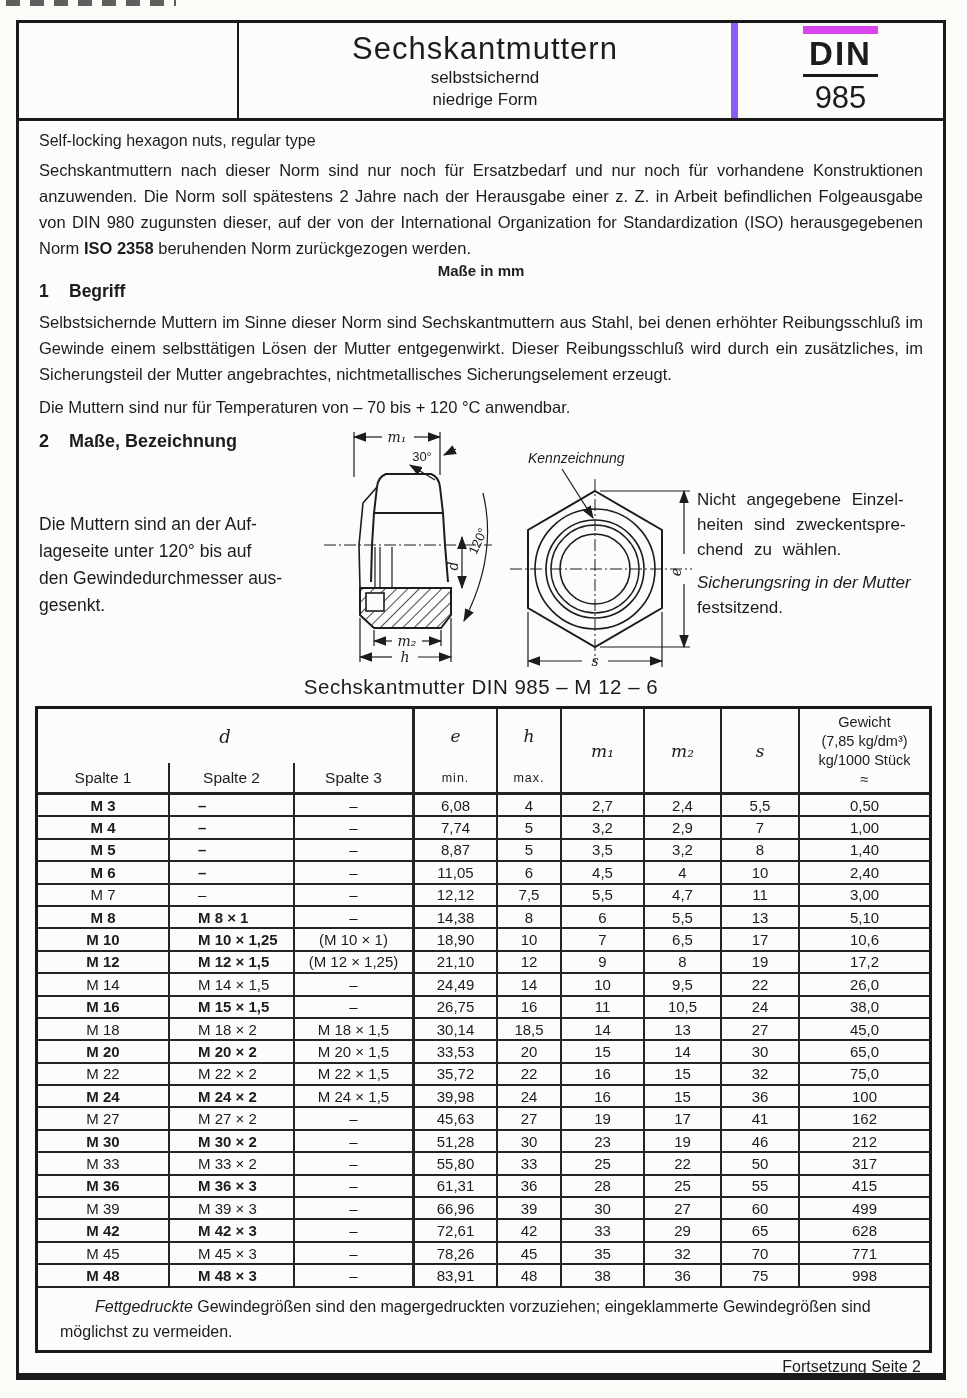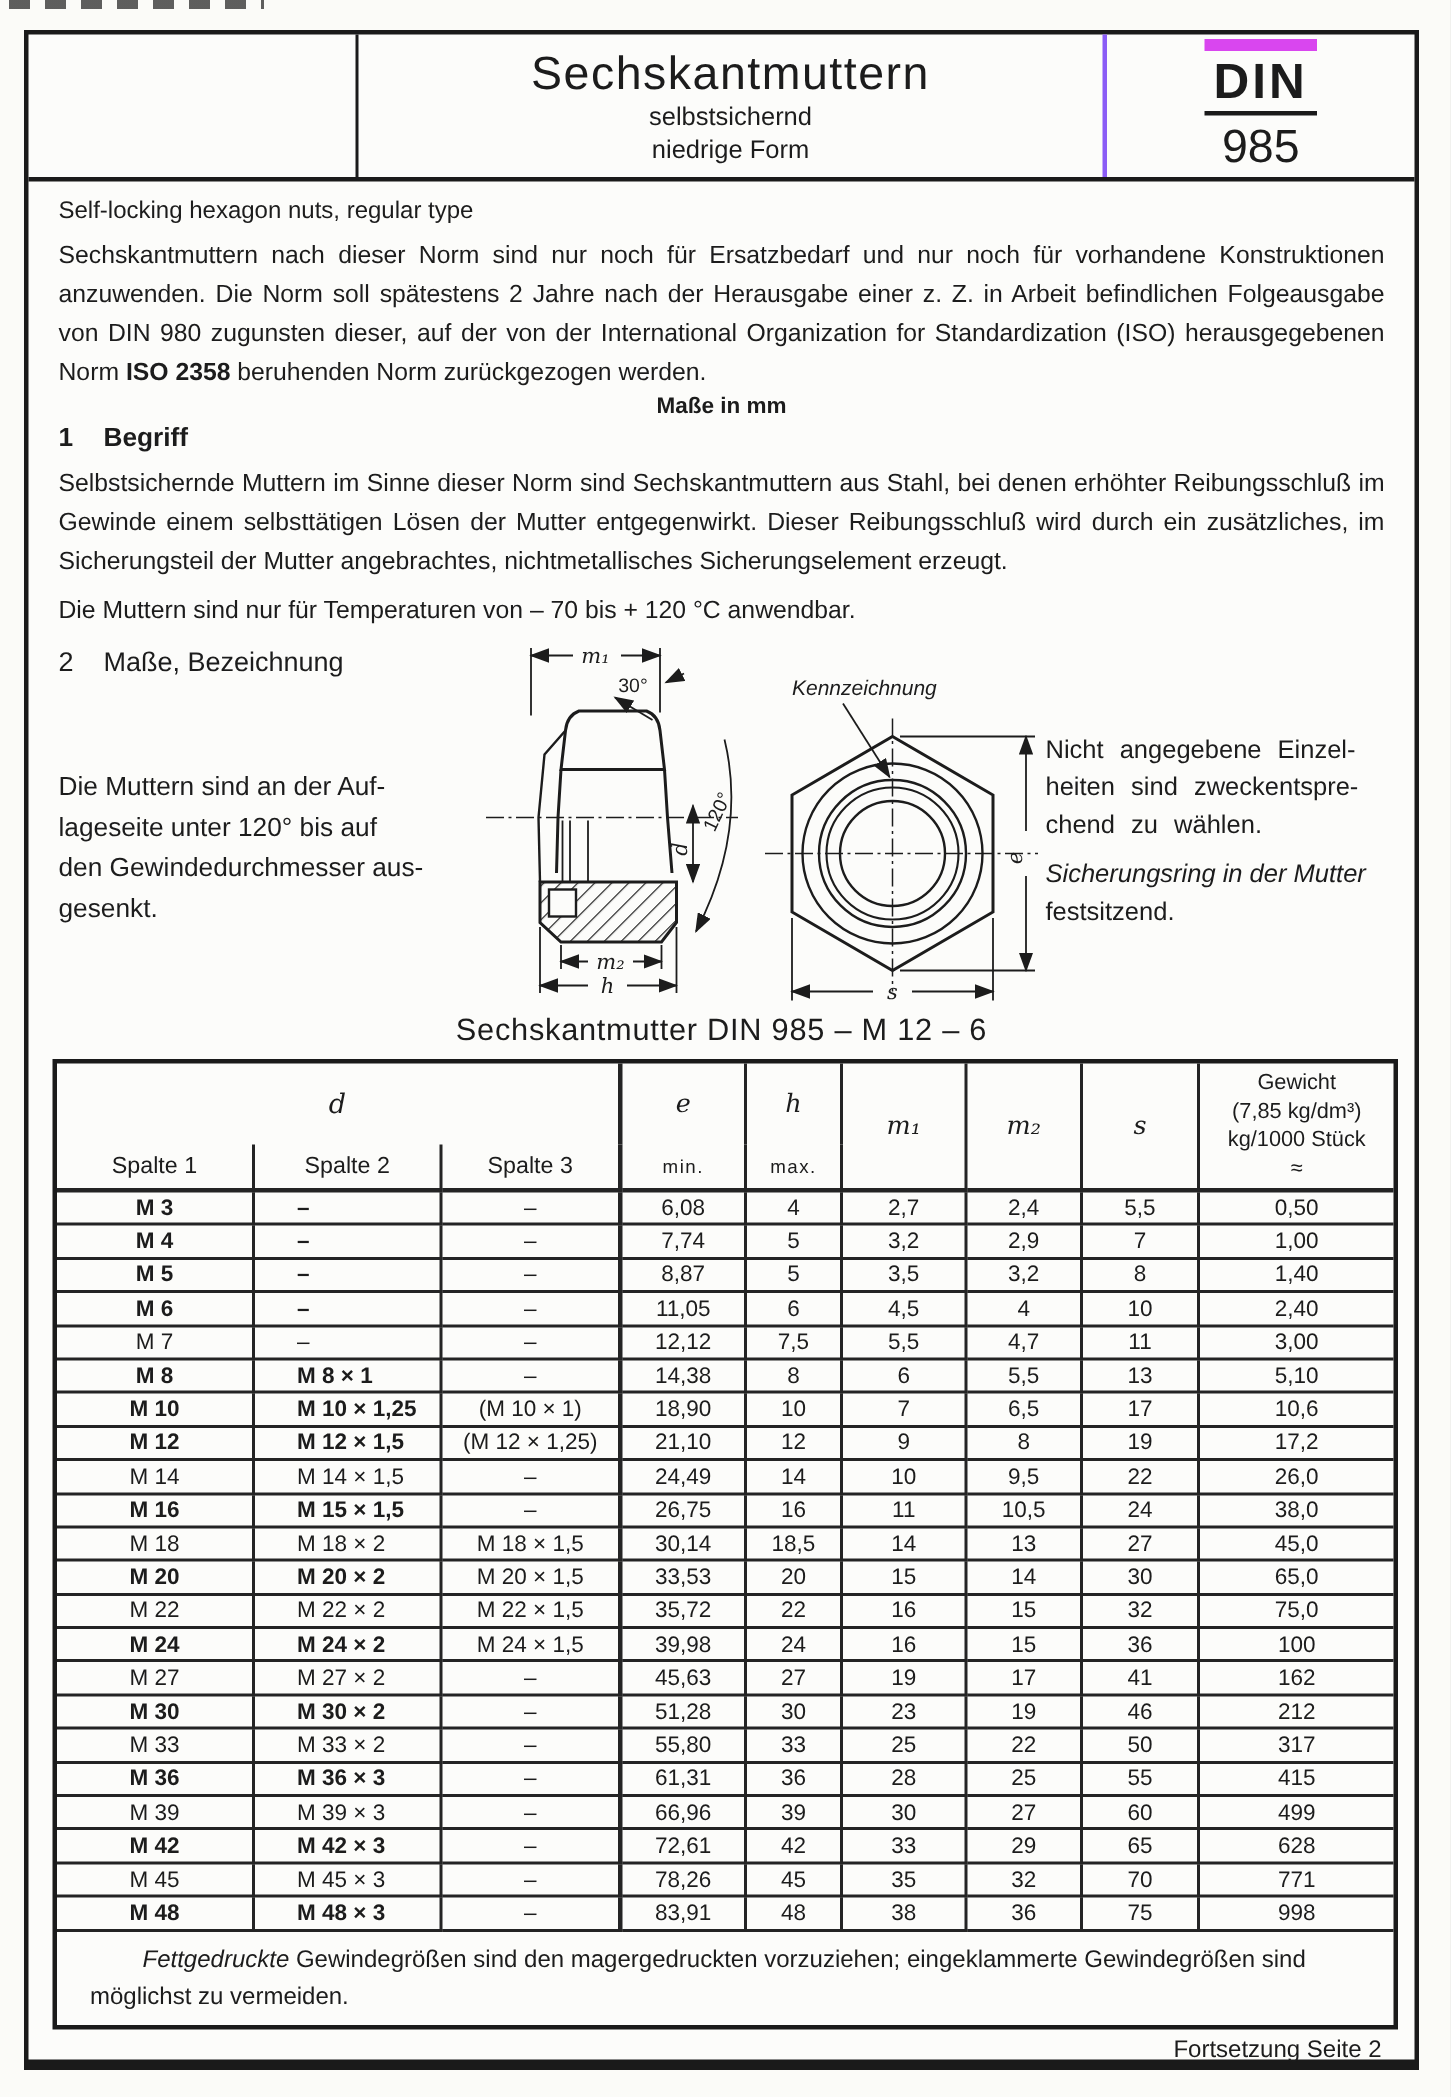--- a/index.html
+++ b/index.html
@@ -5,38 +5,38 @@
   html,body{margin:0;padding:0;background:#e9e9e6;}
   .page{position:relative;width:967px;height:1398px;background:#fbfbf8;color:#1c1c1c;
         font-family:"Liberation Sans",sans-serif;overflow:hidden;}
   .artifact{position:absolute;left:6px;top:0;width:170px;height:6px;
     background:repeating-linear-gradient(90deg,#2a2a2a 0 14px,transparent 14px 24px);opacity:.75;}
   .frame{position:absolute;left:16px;top:20px;width:930px;height:1360px;
          border:3px solid #1a1a1a;border-bottom-width:7px;background:#fcfcfa;box-sizing:border-box;}
   
   .hdr{display:flex;height:95px;border-bottom:3px solid #1a1a1a;}
   .hdr-left{width:218px;border-right:2px solid #1a1a1a;}
-  .hdr-mid{flex:1;text-align:center;padding-top:8px;border-right:3px solid #8b5cf6;}
+  .hdr-mid{flex:1;text-align:center;padding-top:8px;border-right:7px solid #8b5cf6;}
   .hdr-title{font-size:31px;letter-spacing:1px;}
   .hdr-sub{font-size:17px;line-height:22px;}
   .hdr-din{width:205px;display:flex;flex-direction:column;align-items:center;justify-content:center;}
   .din-word{font-size:33px;font-weight:bold;letter-spacing:2px;border-top:8px solid #d946ef;
             border-bottom:3px solid #1a1a1a;padding:0 6px;line-height:40px;}
   .din-num{font-size:31px;margin-top:4px;line-height:34px;}
   
   .content{padding:0 16px;}
   .en-title{margin:11px 4px 0;font-size:16px;}
   .para{margin:7px 4px 0;font-size:16.5px;line-height:26px;text-align:justify;}
   .masse{margin-top:1px;text-align:center;font-size:15px;font-weight:bold;}
   .sec-head{margin:2px 4px 0;font-size:17.5px;font-weight:bold;}
   .sec-head .n{display:inline-block;width:30px;}
   .tempnote{margin:11px 4px 0;font-size:16.5px;}
   
   .fig-block{position:relative;height:243px;margin-top:14px;}
-  .fig-block h3{position:absolute;left:4px;top:0;margin:0;font-size:18px;font-weight:normal;}
+  .fig-block h3{position:absolute;left:4px;top:0;margin:0;font-size:18px;font-weight:bold;}
   .left-note{position:absolute;left:4px;top:80px;width:295px;font-size:17.5px;line-height:27px;
              white-space:pre-line;}
   .fig-left{position:absolute;left:287px;top:-6px;}
   .fig-right{position:absolute;left:465px;top:18px;}
   .right-note{position:absolute;left:662px;top:56px;width:252px;font-size:17px;line-height:25px;}
   .right-note .jus{white-space:pre-line;word-spacing:6px;margin:0;}
   .right-note .sich{margin:8px 0 0;white-space:pre-line;}
   .right-note .it{font-style:italic;}
   svg text{fill:#1c1c1c;}
   .sym{font-family:"DejaVu Serif",serif;font-style:italic;}

